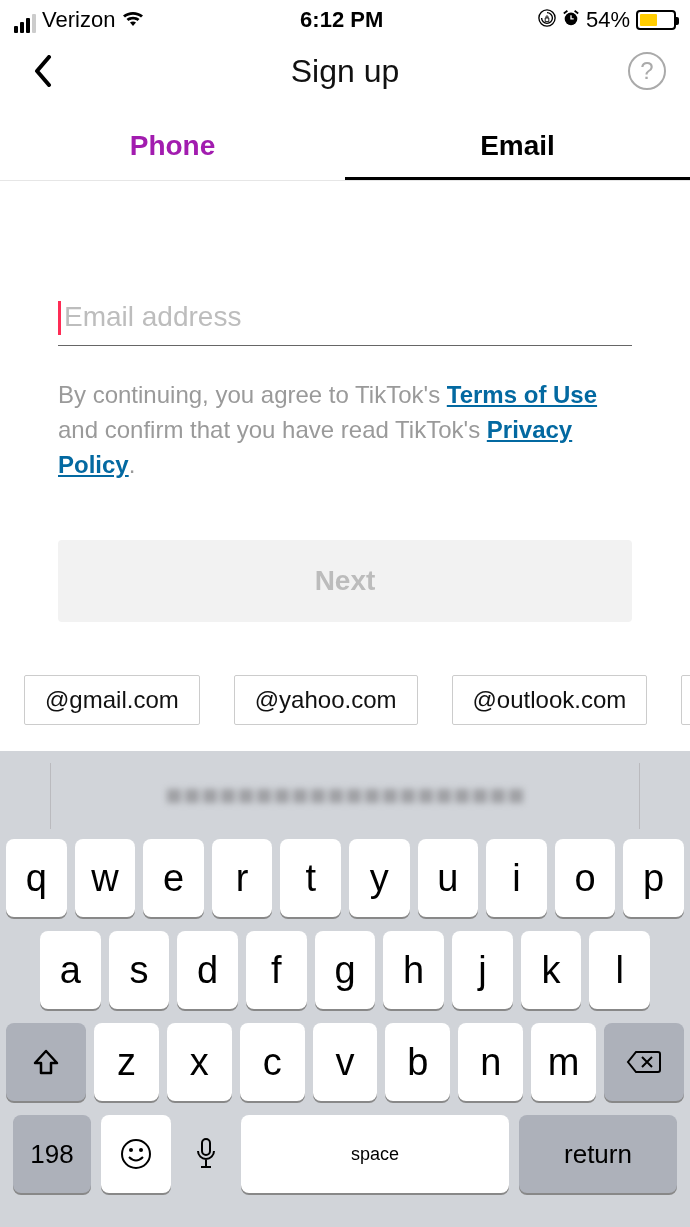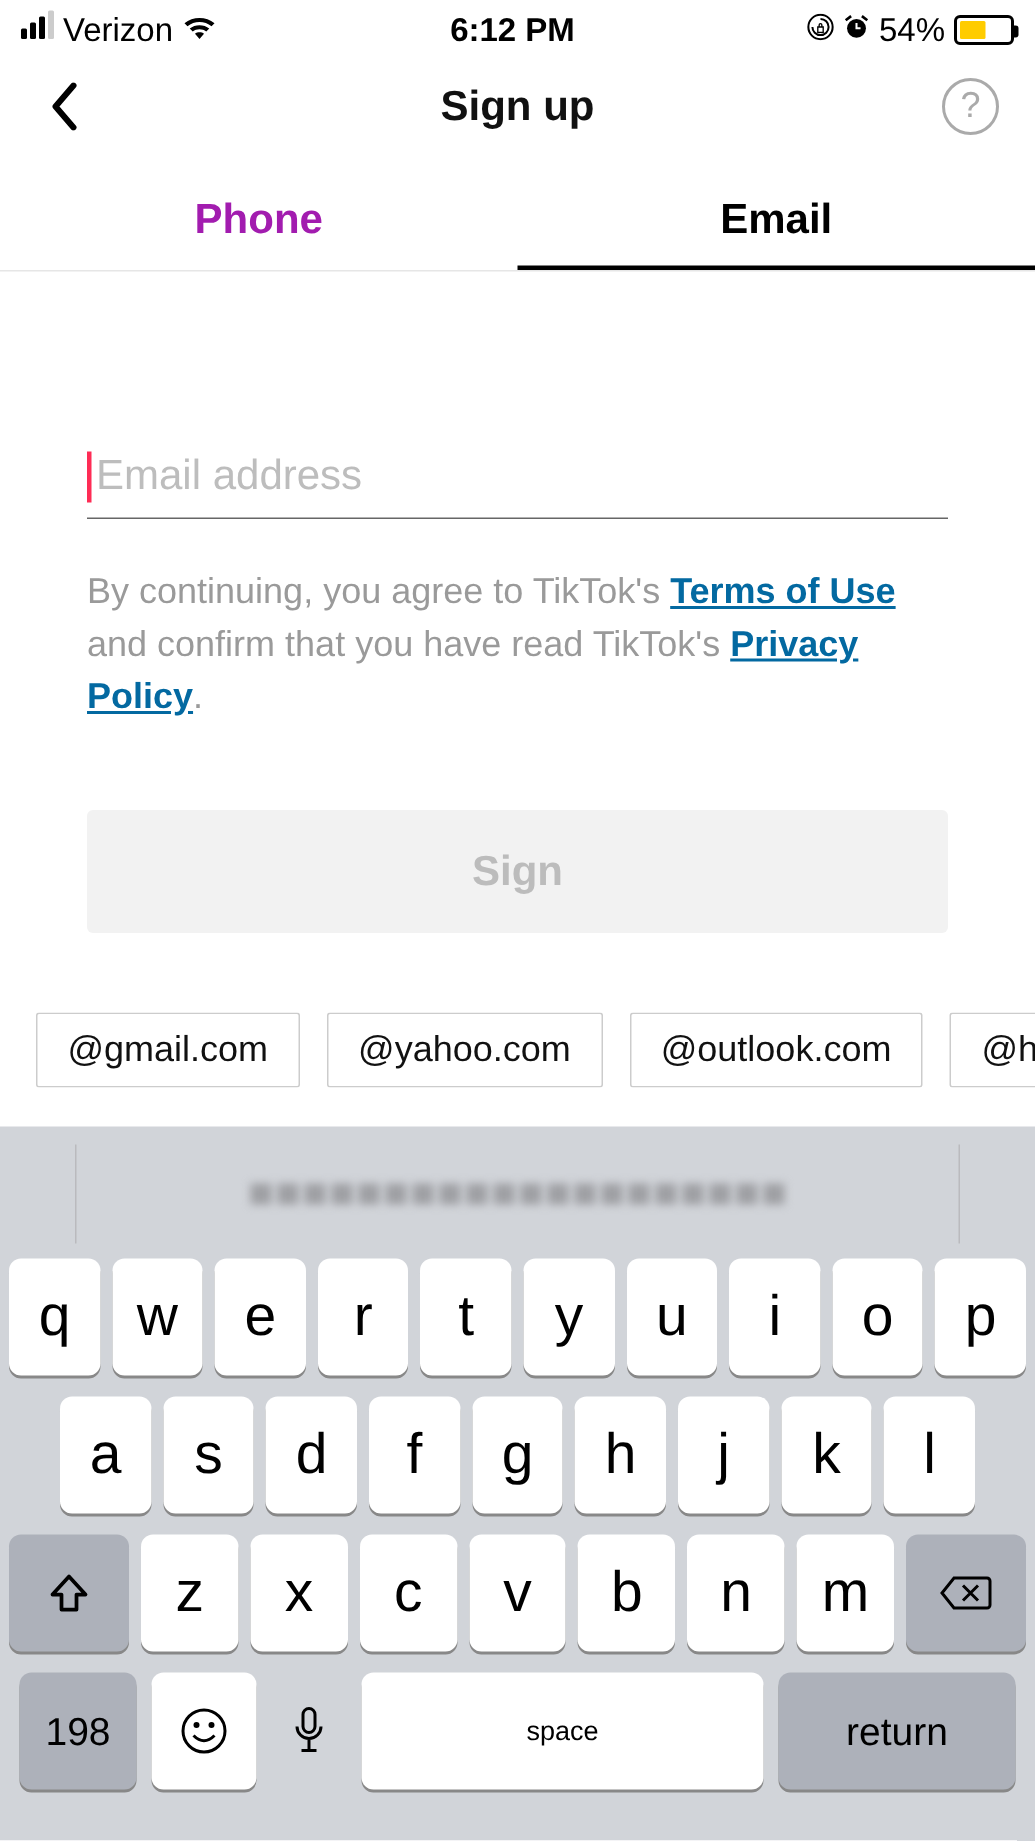--- a/index.html
+++ b/index.html
@@ -13,42 +13,42 @@
 }
 .status-bar {
   display: flex;
   justify-content: space-between;
   align-items: center;
   padding: 6px 14px;
   font-size: 22px;
   font-weight: 500;
   height: 40px;
 }
-.status-left { display: flex; align-items: flex-start; gap: 6px; }
+.status-left { display: flex; align-items: flex-end; gap: 6px; }
 .status-right { display: flex; align-items: center; gap: 6px; }
 .signal-bars { display: flex; align-items: flex-end; gap: 2px; }
 .signal-bars span { width: 4px; background: #000; border-radius: 1px; }
 .signal-bars span:nth-child(1){height:7px;}
 .signal-bars span:nth-child(2){height:11px;}
 .signal-bars span:nth-child(3){height:15px;}
 .signal-bars span:nth-child(4){height:19px;background:#ccc;}
 .battery {
   width: 40px; height: 20px; border: 2px solid #000; border-radius: 4px;
   position: relative; display: flex; align-items: center; padding: 2px;
 }
 .battery::after {
   content:""; position:absolute; right:-5px; top:5px; width:3px; height:8px;
   background:#000; border-radius: 0 2px 2px 0;
 }
 .battery-fill { height:100%; width:54%; background:#ffcc00; border-radius:1px; }
 .nav-bar {
   display: flex; align-items: center; justify-content: space-between;
   padding: 12px 24px 18px;
 }
-.page-title { font-size: 28px; font-weight: 700; color:#111;text-align:center; }
+.page-title { font-size: 32px; font-weight: 400; color:#111;text-align:center; }
 .back-btn { width: 38px; height: 38px; display:flex; align-items:center; justify-content:center; }
 .help-btn {
   width: 38px; height: 38px; border-radius: 50%; border: 2.5px solid #aaa;
   display:flex; align-items:center; justify-content:center; color:#aaa;
   font-size: 24px; font-weight: 500;
 }
 .tabs {
   display: flex; margin-top: 10px;
 }
 .tab {
@@ -74,21 +74,21 @@
 }
 .legal {
   margin-top: 32px; font-size: 24px; line-height: 1.45; color:#9a9a9a;
 }
 .legal .link { color:#0369a1; font-weight:700; text-decoration: underline; }
 .next-btn {
   margin-top: 58px; width:100%; height: 82px; background:#f2f2f2;
   border:none; font-size:28px; font-weight:600; color:#bcbcbc; border-radius:4px;
 }
 .suggestions {
-  position:absolute; top: 675px; left:0; right:0; display:flex; gap: 18px;
+  position:absolute; top: 675px; left:0; right:0; display:flex; gap: 34px;
   padding: 0 24px; overflow:hidden; white-space:nowrap;
 }
 .sugg {
   border:1px solid #ccc; padding: 10px 20px; font-size:24px; color:#111; background:#fff;
   border-radius:2px;
 }
 .keyboard {
   position:absolute; bottom:0; left:0; right:0; height: 476px;
   background:#d1d4d9; padding: 8px 6px 12px;
 }
@@ -173,21 +173,21 @@
 <div class="tab-divider"></div>
 
 <div class="form-area">
   <div class="input-wrap">
     <div class="cursor"></div>
     <input class="email-input" placeholder="Email address" style="">
   </div>
   <p class="legal">
     <span>By continuing, you agree to TikTok's </span><span class="link">Terms of Use</span><span> and confirm that you have read TikTok's </span><span class="link">Privacy Policy</span><span>.</span>
   </p>
-  <button class="next-btn">Sign</button>
+  <button class="next-btn">Next</button>
 </div>
 
 <div class="suggestions">
   <div class="sugg">@gmail.com</div>
   <div class="sugg">@yahoo.com</div>
   <div class="sugg">@outlook.com</div>
   <div class="sugg">@hot</div>
 </div>
 
 <div class="keyboard">

